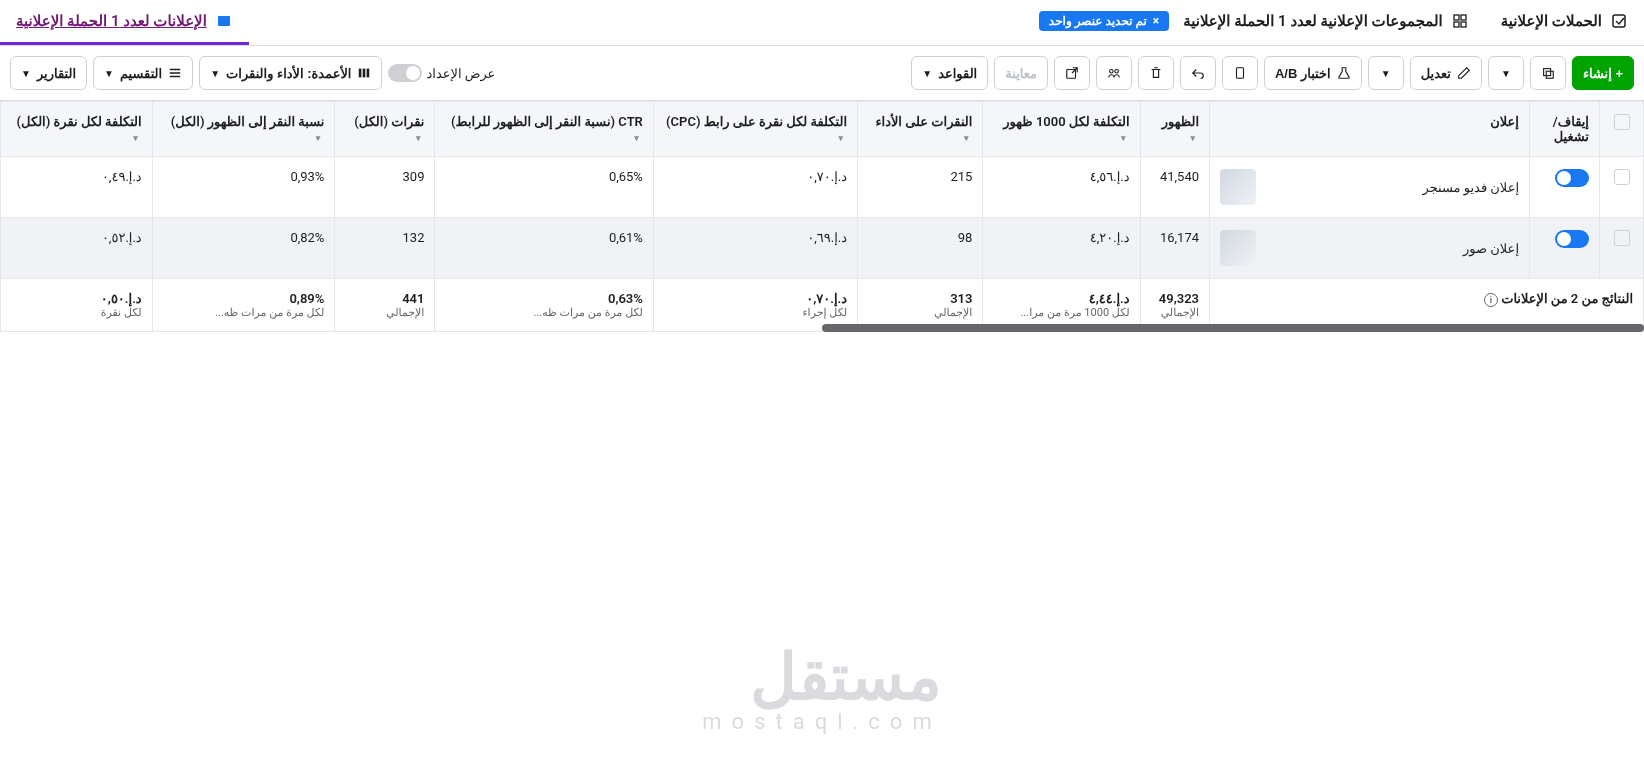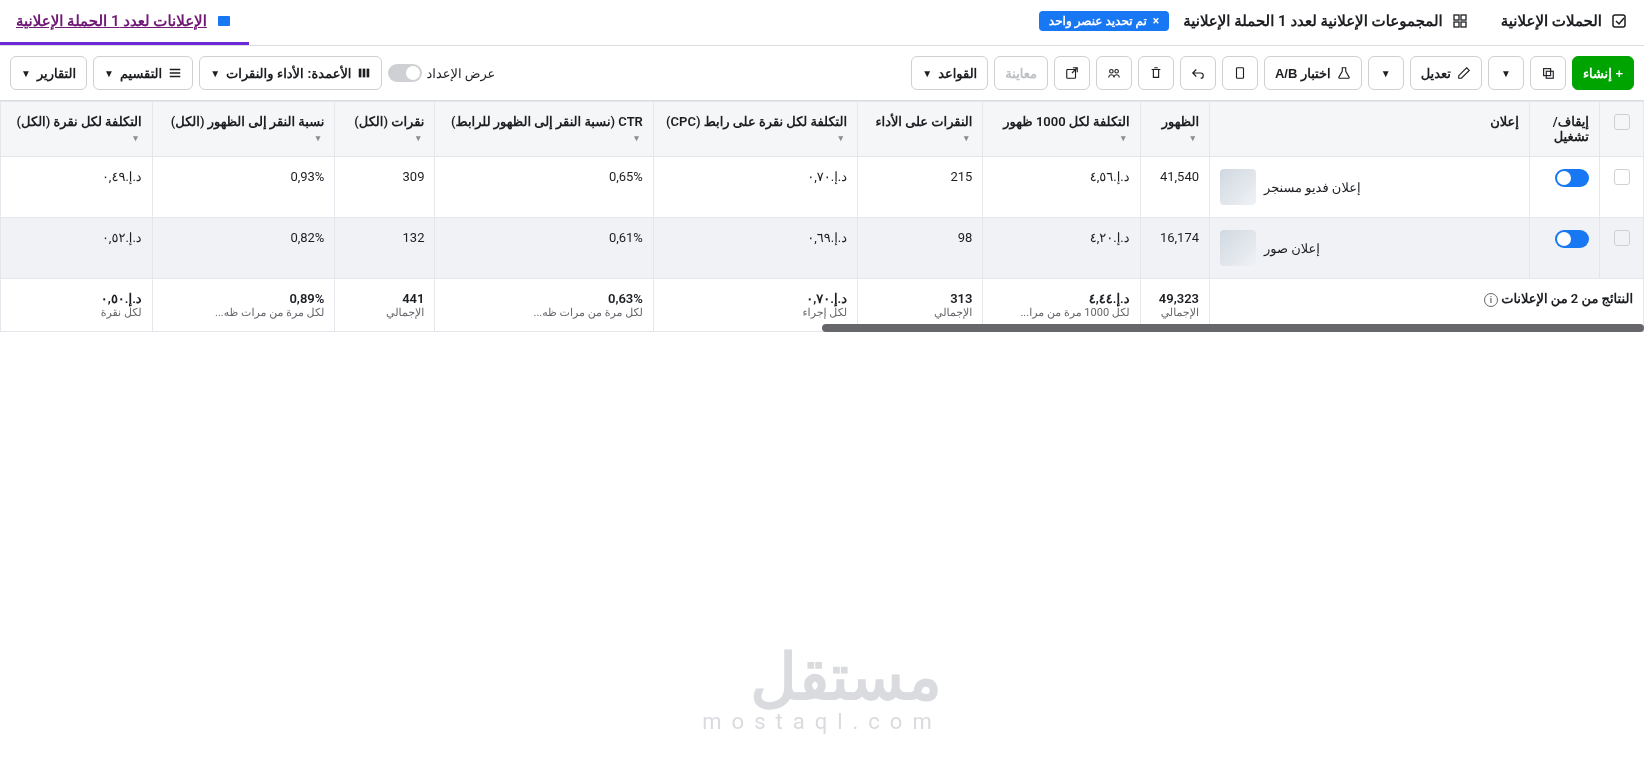--- a/index.html
+++ b/index.html
@@ -30,21 +30,21 @@
 
 .table-wrap { overflow-x: auto; position: relative; }
 .scroll-indicator { position: absolute; bottom: 0; right: 0; height: 8px; width: 50%; background: #65676b; border-radius: 4px; }
 table { width: 100%; border-collapse: collapse; text-align: right; }
 th, td { border: 1px solid #e4e6eb; padding: 12px 10px; font-size: 13px; vertical-align: top; }
 th { background: #f5f6f7; font-weight: 600; color: #1c1e21; white-space: normal; }
 th .sort { font-size: 9px; color: #8a8d91; margin-right: 4px; }
 td { color: #1c1e21; }
 .row-selected td { background: #f0f2f5; }
 .checkbox { width: 16px; height: 16px; border: 1px solid #ced0d4; border-radius: 3px; display: inline-block; }
-.ad-cell { display: flex; align-items: center; gap: 8px; justify-content: flex-end; }
+.ad-cell { display: flex; align-items: center; gap: 8px; justify-content: space-between; }
 .thumb { width: 36px; height: 36px; background: #e4e6eb; border-radius: 4px; display: inline-flex; align-items: center; justify-content: center; font-size: 9px; color: #65676b; overflow: hidden; }
 .thumb .inner { width: 100%; height: 100%; background: linear-gradient(135deg,#d0d8e0,#f0f2f5); }
 .sub { color: #65676b; font-size: 11px; white-space: nowrap; overflow: hidden; text-overflow: ellipsis; max-width: 120px; }
 .summary td { background: #fff; font-weight: 600; }
 .summary .sub { font-weight: 400; }
 .info-icon { width: 14px; height: 14px; border: 1px solid #65676b; border-radius: 50%; display: inline-flex; align-items: center; justify-content: center; font-size: 9px; color: #65676b; margin-left: 4px; }
 
 .col-checkbox { width: 44px; text-align: center; }
 .col-toggle { width: 70px; }
 .col-ad { width: 320px; }

